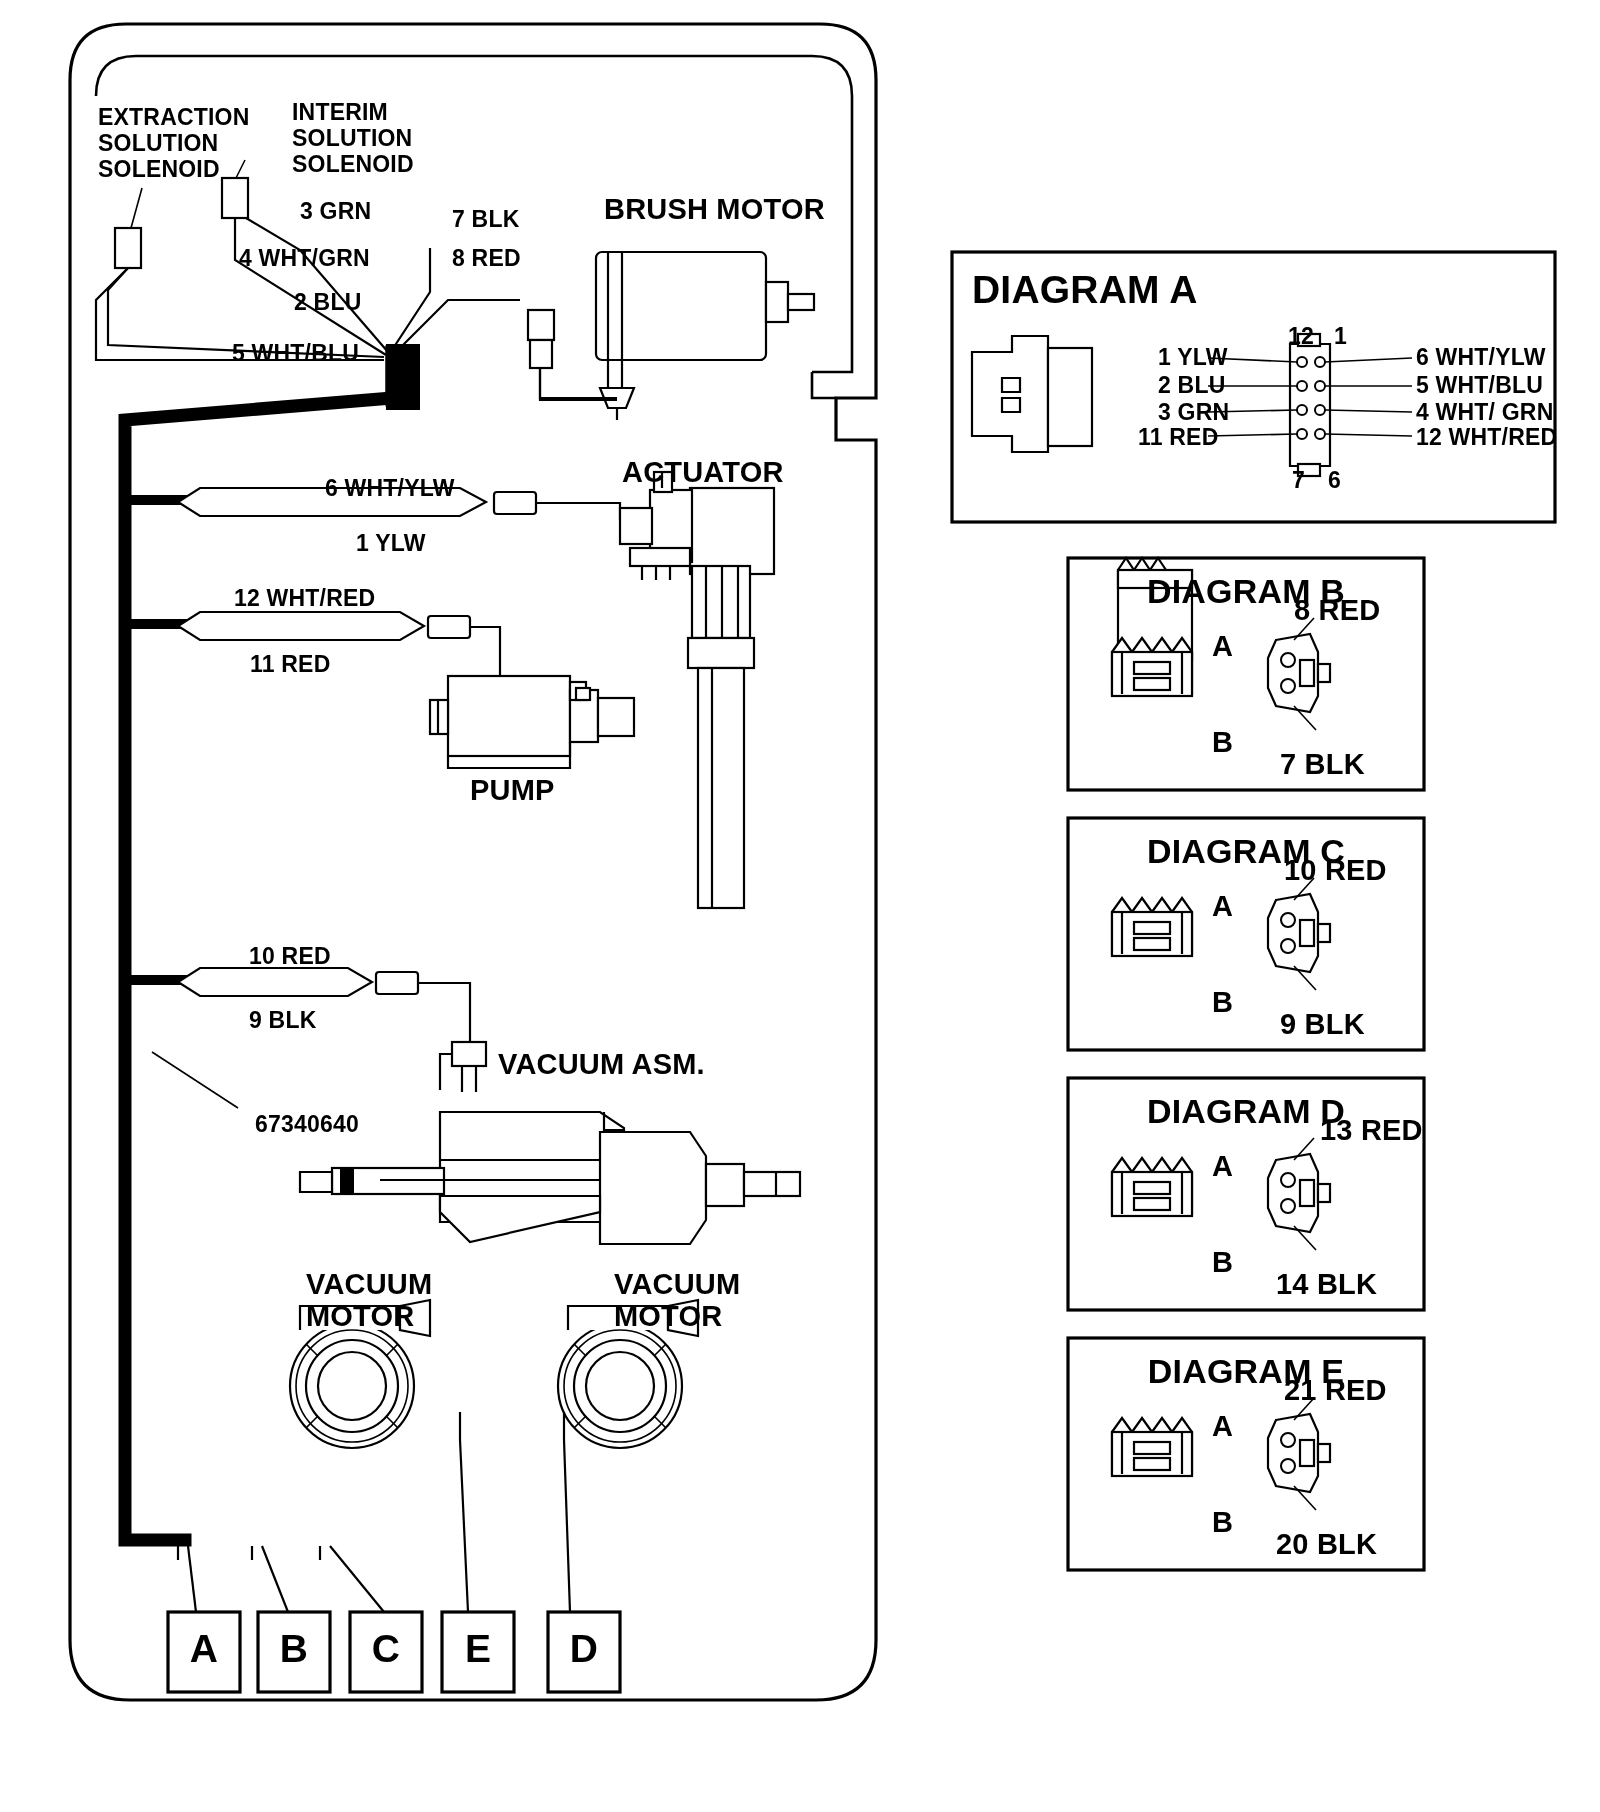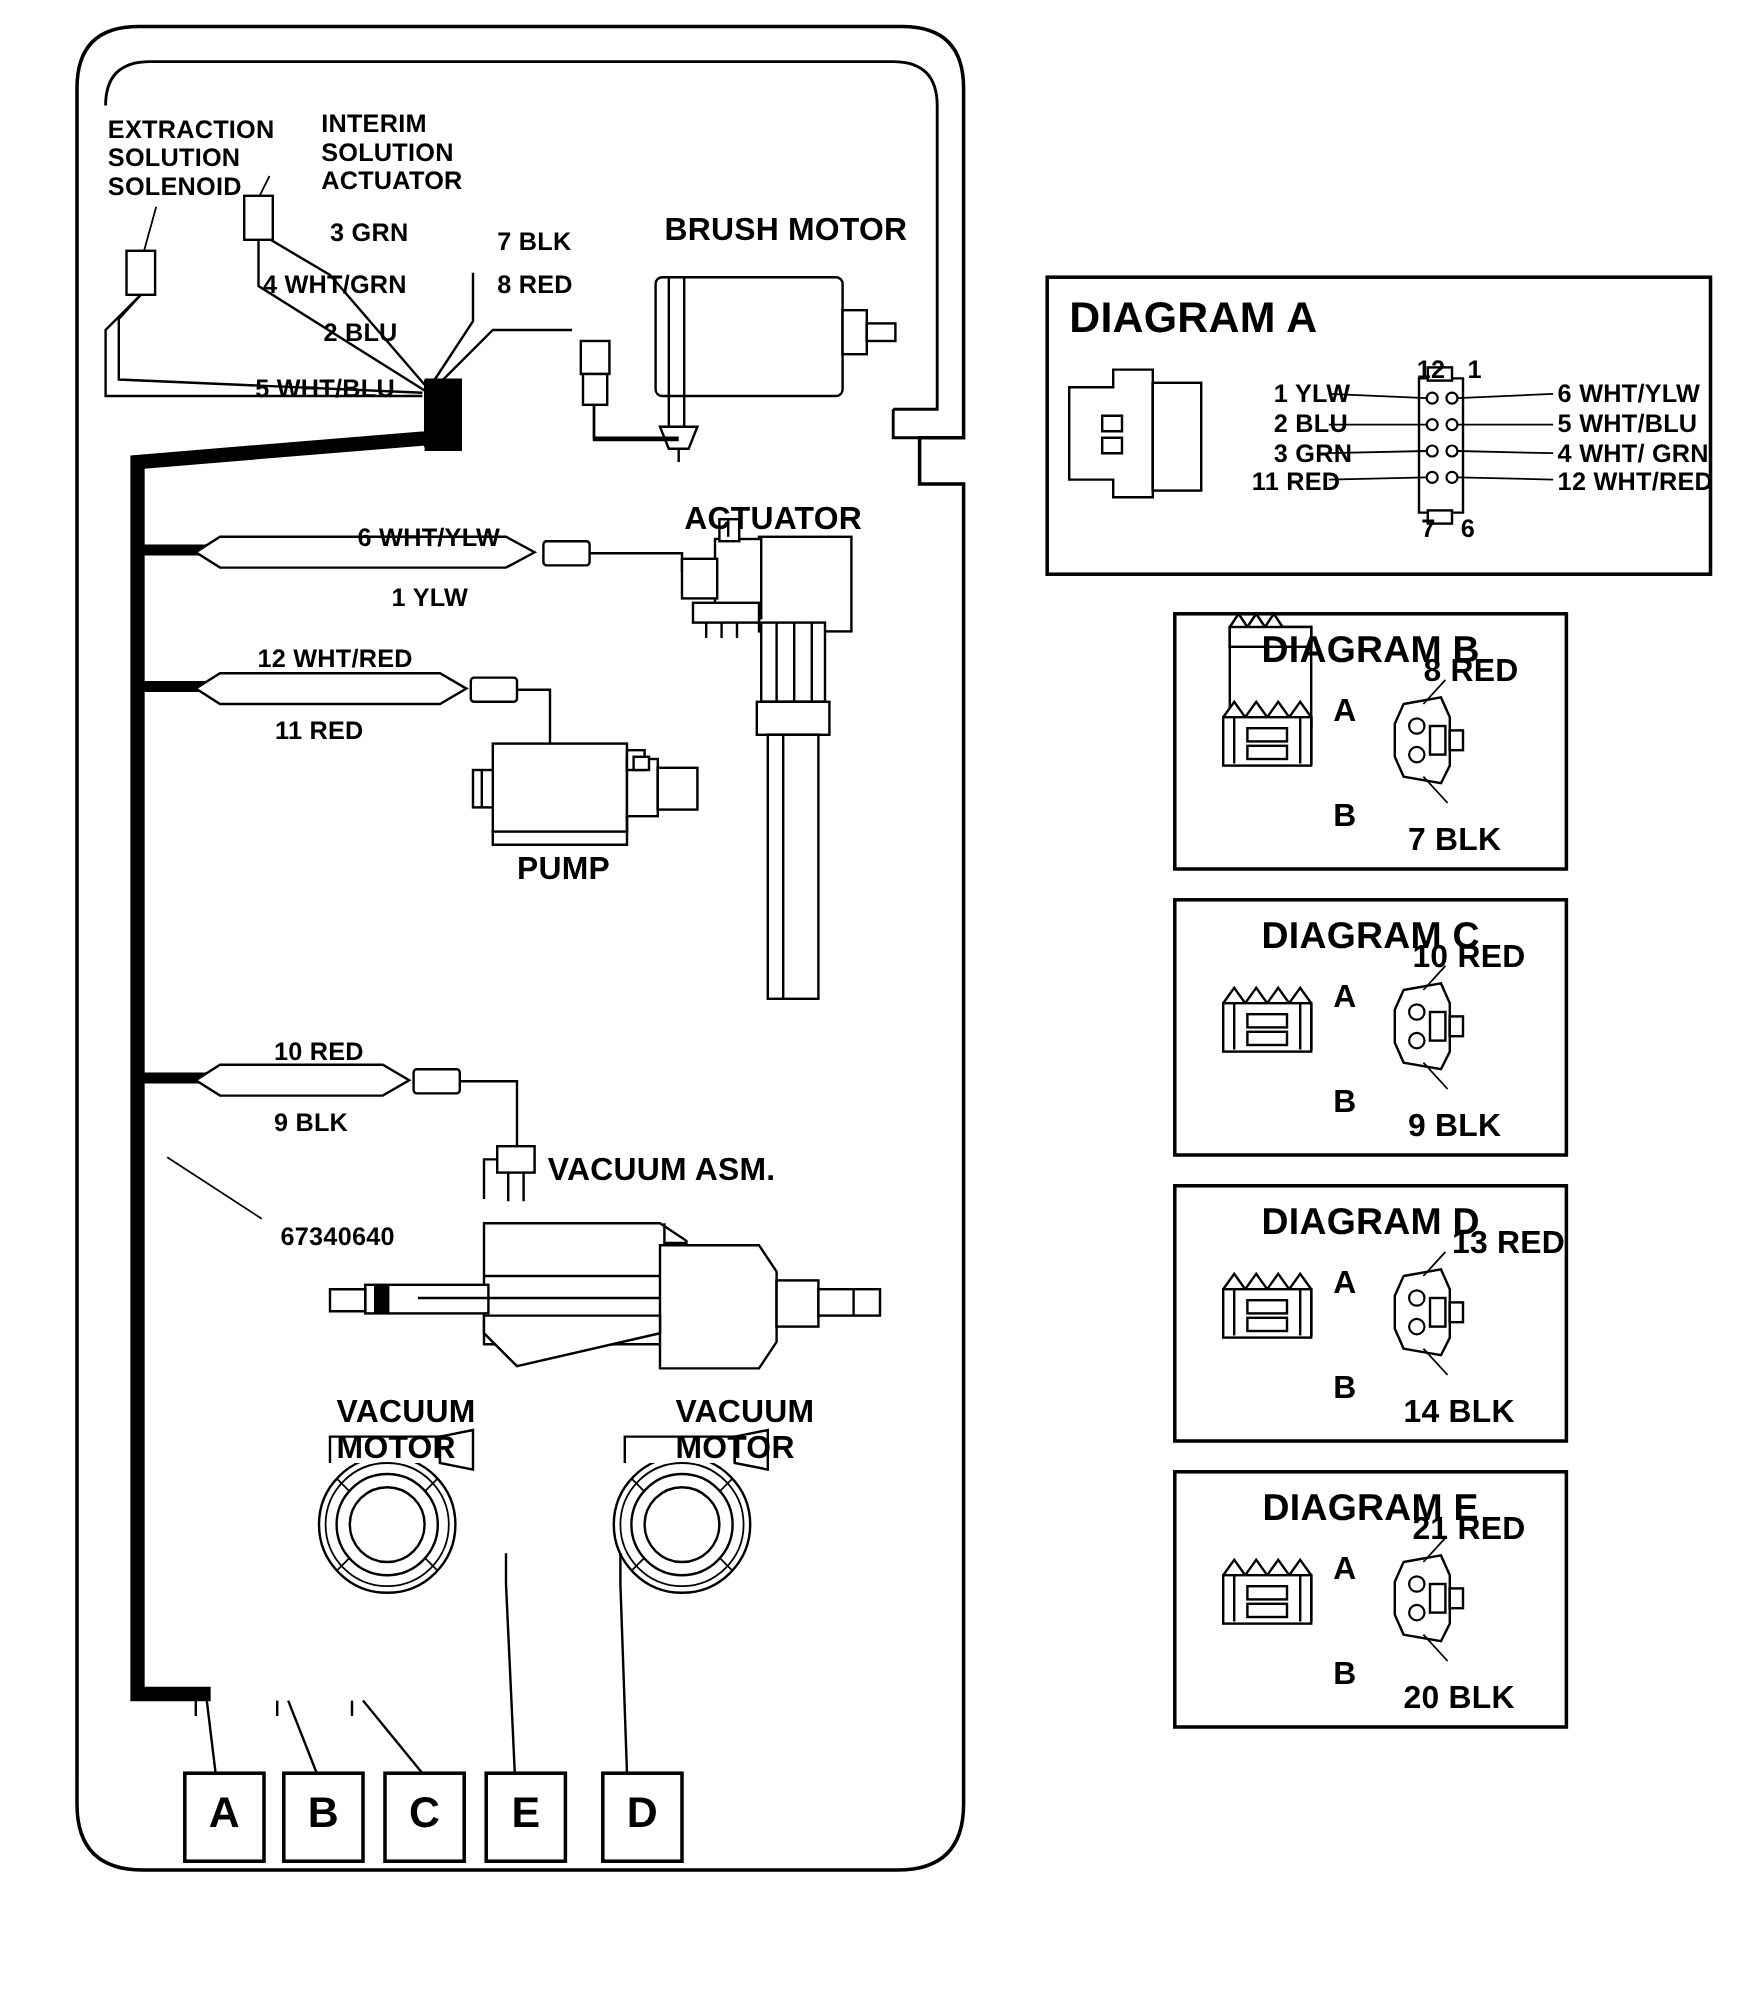--- a/index.html
+++ b/index.html
@@ -265,21 +265,21 @@
     <rect class="wht" x="1318" y="1444" width="12" height="18"></rect>
     <path class="ln-thin" d="M 1294 1420 L 1314 1398"></path>
     <path class="ln-thin" d="M 1294 1486 L 1316 1510"></path>
   </svg>
 
   <div class="lbl s18" style="left:98px; top:105px;">EXTRACTION
 SOLUTION
 SOLENOID</div>
   <div class="lbl s18" style="left:292px; top:100px;">INTERIM
 SOLUTION
-ACTUATOR</div>
+SOLENOID</div>
 
   <div class="lbl s18" style="left:300px; top:199px;">3 GRN</div>
   <div class="lbl s18" style="left:239px; top:246px;">4 WHT/GRN</div>
   <div class="lbl s18" style="left:294px; top:290px;">2 BLU</div>
   <div class="lbl s18" style="left:232px; top:341px;">5 WHT/BLU</div>
 
   <div class="lbl s18" style="left:452px; top:207px;">7 BLK</div>
   <div class="lbl s18" style="left:452px; top:246px;">8 RED</div>
 
   <div class="lbl s22" style="left:604px; top:193px;">BRUSH MOTOR</div>

